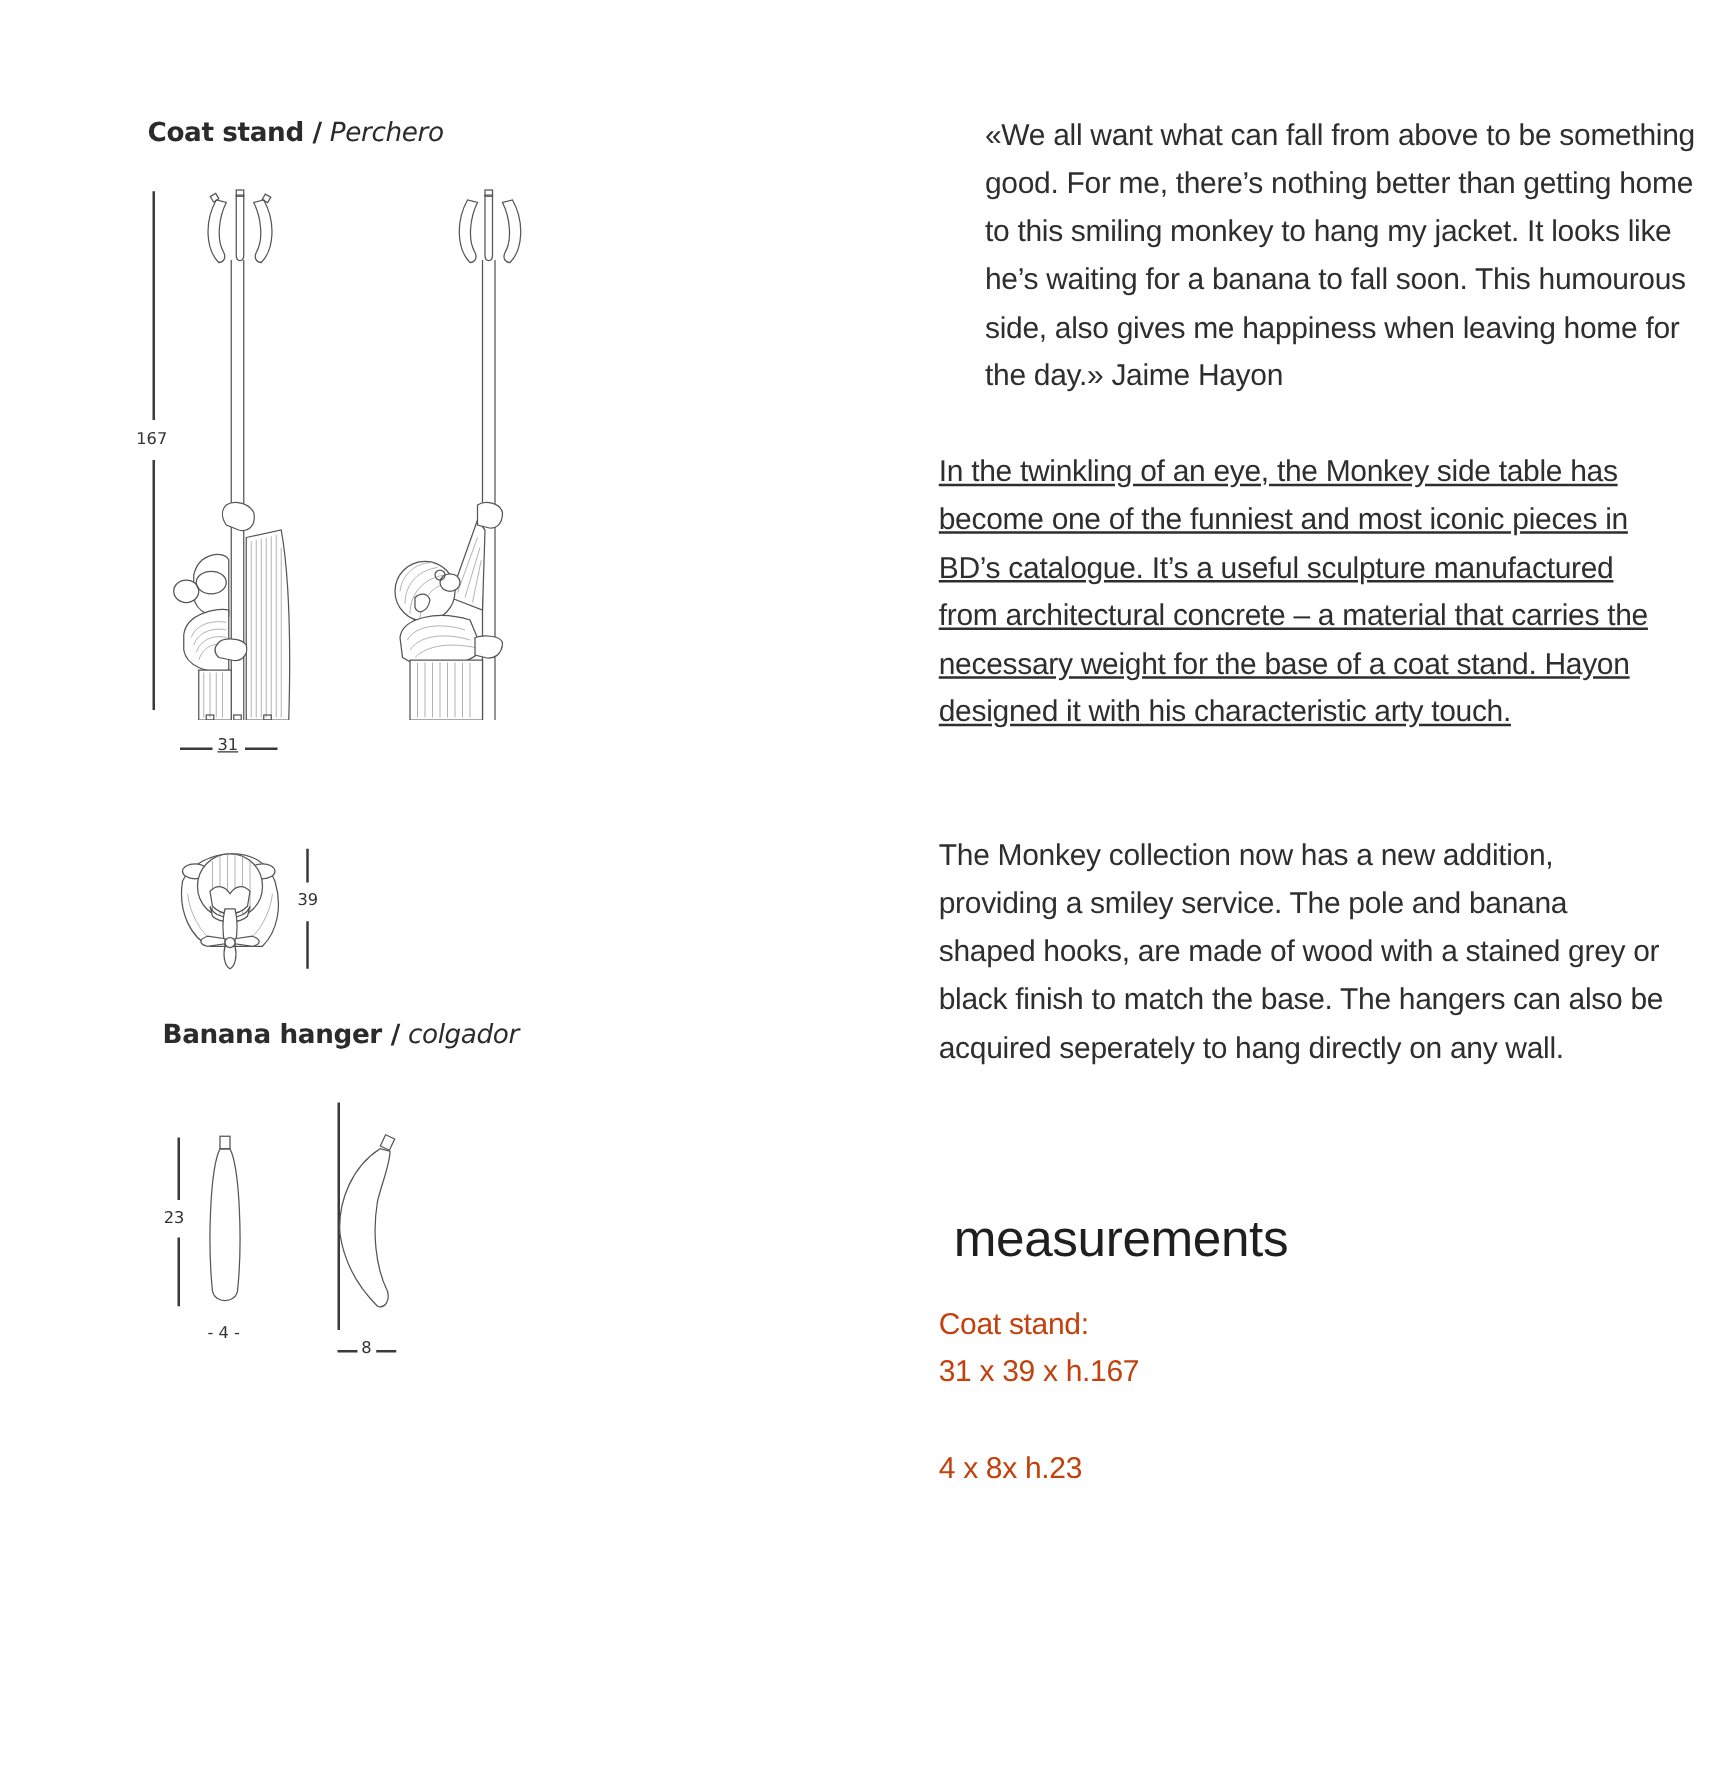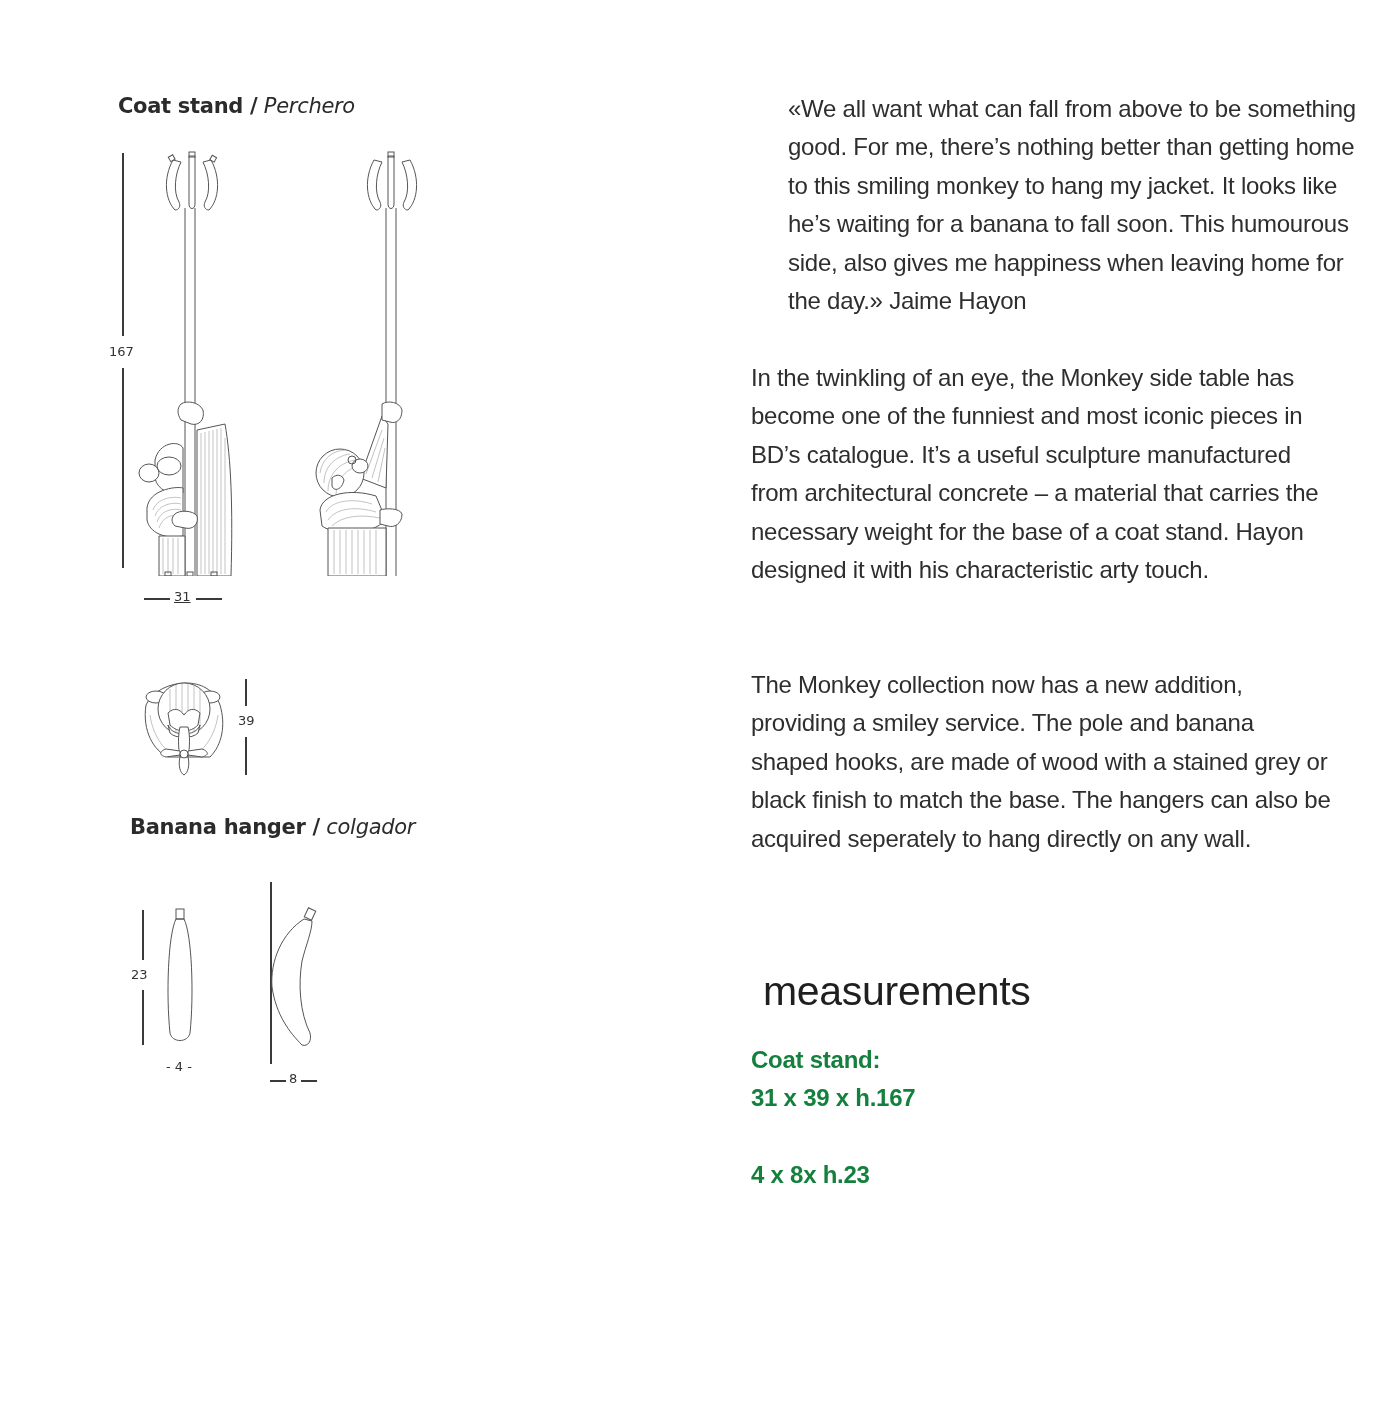--- a/index.html
+++ b/index.html
@@ -13,21 +13,21 @@
   .sec-title .es { font-style: italic; }
 
   .dim-label { font-family: "DejaVu Sans", sans-serif; font-size: 13px; color: #333; white-space: nowrap; text-align: center; }
   .dim-line { background: #3a3a3a; }
 
   .para { font-family: "Liberation Sans", sans-serif; font-size: 24px; line-height: 38.4px;
           color: #2e2e2e; margin: 0; width: 580px; letter-spacing: -0.25px; }
   .heading { font-family: "Liberation Sans", sans-serif; font-size: 41px; color: #1f1f1f;
              font-weight: normal; margin: 0; letter-spacing: -0.3px; }
   .meas { font-family: "Liberation Sans", sans-serif; font-size: 24px; line-height: 38.4px;
-          color: #15803d; margin: 0; letter-spacing: -0.25px; font-weight: bold; }
+          color: #c2410c; margin: 0; letter-spacing: -0.25px; }
 
   svg .ol { fill: none; stroke: #555; stroke-width: 1; }
   svg .hatch { fill: none; stroke: #9a9a9a; stroke-width: 0.6; }
   svg .fillw { fill: #fff; stroke: #555; stroke-width: 1; }
 </style>
 </head>
 <body>
 
 <div class="abs sec-title" style="left:118px; top:94px;">
   <span class="en">Coat stand /</span>
@@ -190,21 +190,21 @@
   <rect class="ol" x="38" y="4" width="8" height="10" transform="rotate(25 42 9)"></rect>
   <path class="ol" d="M36 14 C14 28,2 56,4 82 C8 110,22 128,34 140 C40 142,44 136,42 128 C32 108,30 80,34 56 C38 40,44 26,44 16 Z"></path>
 </svg>
 
 <div class="abs dim-label" style="left:166px; top:1059px;">- 4 -</div>
 <div class="abs dim-line" style="left:270px; top:1080px; width:16px; height:1.5px;"></div>
 <div class="abs dim-label" style="left:289px; top:1071px;">8</div>
 <div class="abs dim-line" style="left:301px; top:1080px; width:16px; height:1.5px;"></div>
 
 <p class="abs para" style="left:751px; top:90px;margin-left:37px;">«We all want what can fall from above to be something good. For me, there’s nothing better than getting home to this smiling monkey to hang my jacket. It looks like he’s waiting for a banana to fall soon. This humourous side, also gives me happiness when leaving home for the day.» Jaime Hayon</p>
-<p class="abs para" style="left:751px; top:359px;">In the twinkling of an eye, the Monkey side table has become one of the funniest and most iconic pieces in BD’s catalogue. It’s a useful sculpture manufactured from architectural concrete – a material that carries the necessary weight for the base of a coat stand. Hayon designed it with his characteristic arty touch.</p>
+<p class="abs para" style="left:751px; top:359px;text-decoration:underline;">In the twinkling of an eye, the Monkey side table has become one of the funniest and most iconic pieces in BD’s catalogue. It’s a useful sculpture manufactured from architectural concrete – a material that carries the necessary weight for the base of a coat stand. Hayon designed it with his characteristic arty touch.</p>
 <p class="abs para" style="left:751px; top:666px;">The Monkey collection now has a new addition, providing a smiley service. The pole and banana shaped hooks, are made of wood with a stained grey or black finish to match the base. The hangers can also be acquired seperately to hang directly on any wall.</p>
 
 <h2 class="abs heading" style="left:751px; top:968px;margin-left:12px;">measurements</h2>
 
 <div class="abs" style="left:751px; top:1041px;">
   <p class="meas">Coat stand:</p>
   <p class="meas">31 x 39 x h.167</p>
 </div>
 <div class="abs" style="left:751px; top:1156px;">
   <p class="meas">4 x 8x h.23</p>

